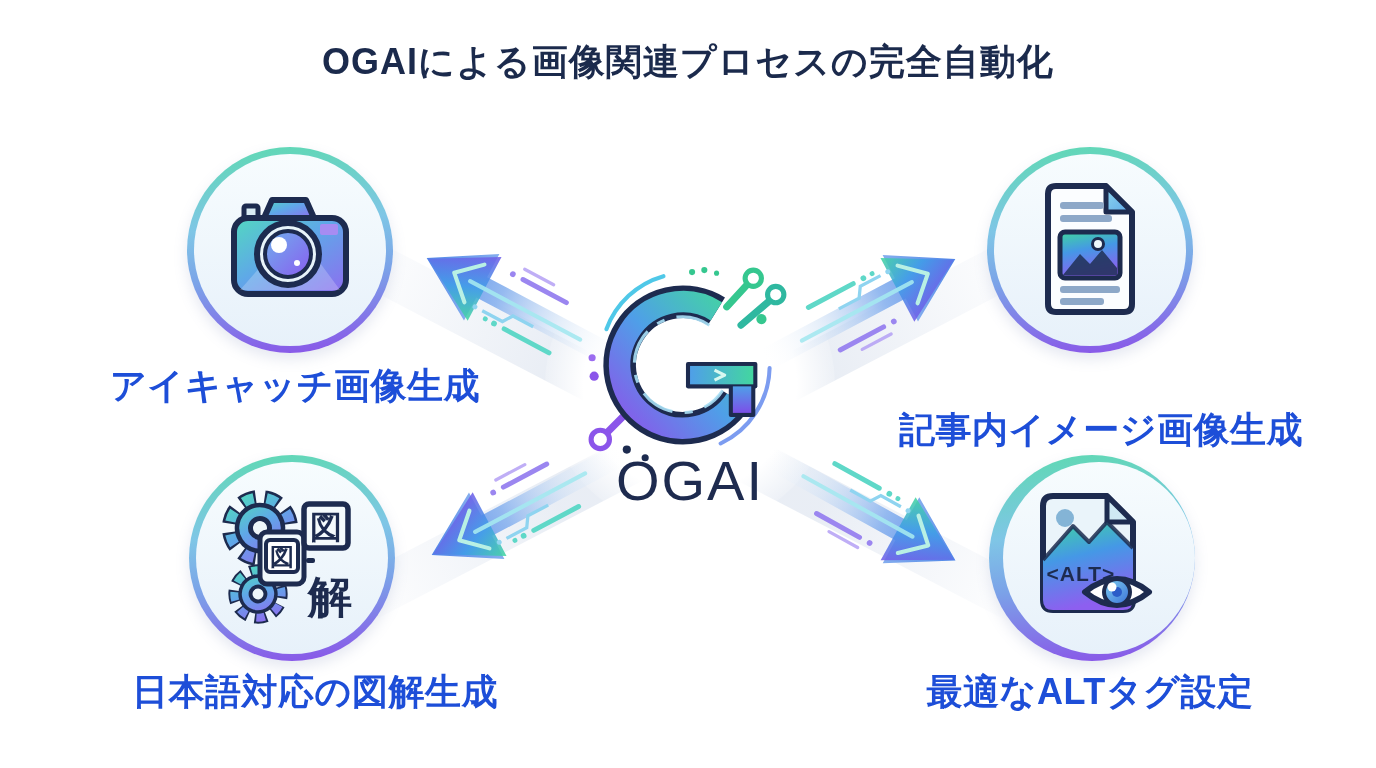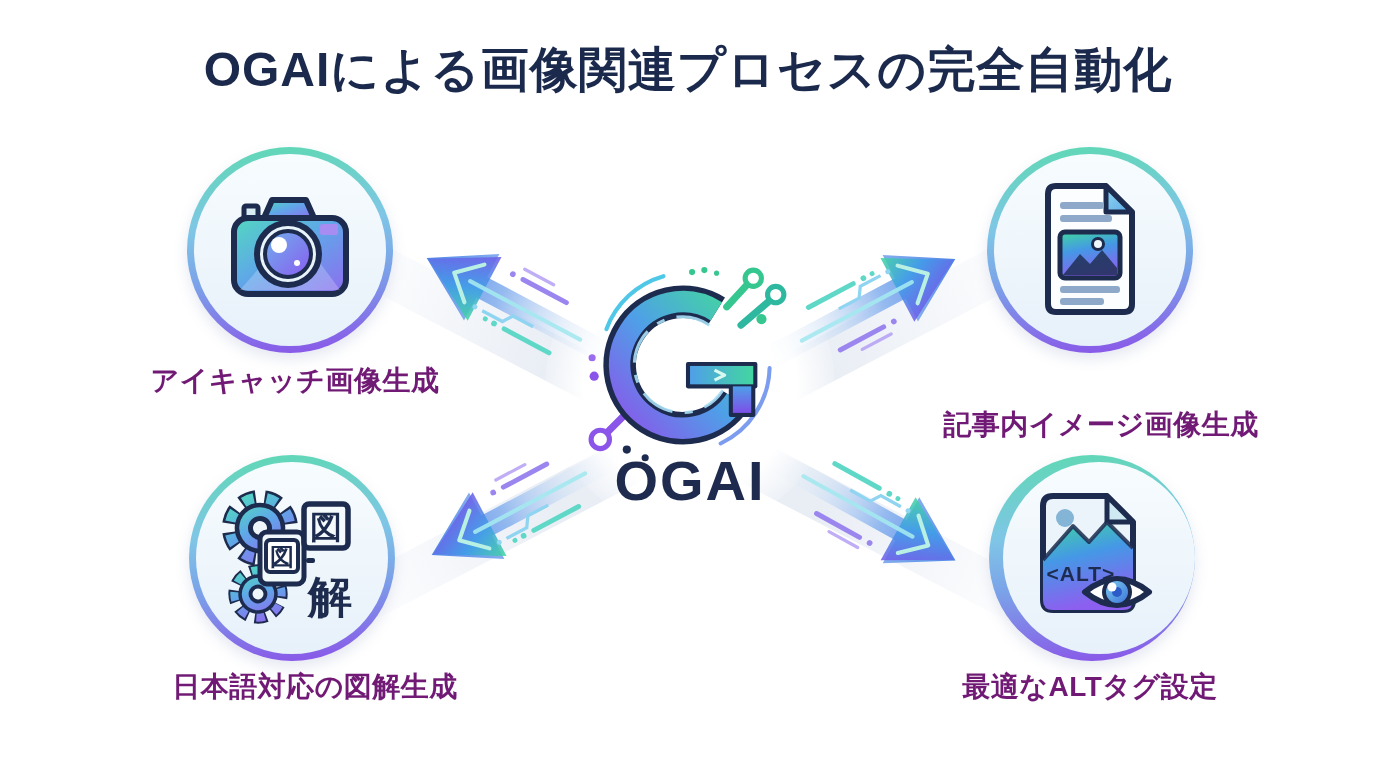--- a/index.html
+++ b/index.html
@@ -13,21 +13,21 @@
     background:linear-gradient(90deg,rgba(206,216,232,0) 0%,rgba(206,216,232,.45) 30%,rgba(216,224,238,.55) 50%,rgba(206,216,232,.45) 70%,rgba(206,216,232,0) 100%);
   }
   .beam.b1{transform:rotate(27.5deg);}
   .beam.b2{transform:rotate(-27.5deg);}
   .halo{
     position:absolute;left:545px;top:240px;width:290px;height:290px;border-radius:50%;z-index:2;
     background:radial-gradient(circle,#ffffff 52%,rgba(255,255,255,0) 75%);
   }
   .title{
     position:absolute;left:0;top:38px;width:100%;text-align:center;z-index:5;
-    font-size:48px;font-weight:800;letter-spacing:1px;color:#1b2a4c;
+    font-size:36px;font-weight:800;letter-spacing:1px;color:#1b2a4c;
   }
   .arrow{position:absolute;width:300px;height:140px;z-index:3;transform-origin:50% 50%;}
   .arrow.a-tl{left:365px;top:235px;transform:rotate(-152deg) scale(0.82);}
   .arrow.a-tr{left:717px;top:236px;transform:rotate(-28deg) scale(0.82);}
   .arrow.a-bl{left:370px;top:438px;transform:rotate(152deg) scale(0.82);}
   .arrow.a-br{left:718px;top:442px;transform:rotate(29deg) scale(0.82);}
   .feature-circle{
     position:absolute;width:206px;height:206px;border-radius:50%;z-index:4;
     background:linear-gradient(175deg,#5ed9b2 0%,#7fc6e6 38%,#7ba2e8 62%,#8a52e8 100%);
     display:flex;align-items:center;justify-content:center;
@@ -37,30 +37,30 @@
     width:192px;height:192px;border-radius:50%;
     background:linear-gradient(180deg,#f7fcfe 0%,#e7f1fa 100%);
     display:flex;align-items:center;justify-content:center;
   }
   .fc-tl{left:187px;top:147px;}
   .fc-tr{left:987px;top:147px;}
   .fc-bl{left:189px;top:455px;}
   .fc-br{left:989px;top:455px;justify-content:flex-end;}
   .feature-label{
     position:absolute;width:500px;text-align:center;z-index:5;
-    font-size:28px;font-weight:800;color:#701a75;letter-spacing:0.5px;
+    font-size:36px;font-weight:800;color:#1d4ed8;letter-spacing:0.5px;
   }
   .fl-tl{left:45px;top:362px;}
   .fl-tr{left:851px;top:362px;margin-top:44px;}
   .fl-bl{left:65px;top:668px;}
   .fl-br{left:840px;top:668px;}
   .logo-mark{position:absolute;left:586px;top:266px;width:204px;height:204px;z-index:4;}
   .logo-word{
     position:absolute;left:565px;top:448px;width:250px;text-align:center;z-index:5;
-    font-size:56px;font-weight:700;letter-spacing:2px;color:#1e2b4f;
+    font-size:56px;font-weight:400;letter-spacing:2px;color:#1e2b4f;
   }
   svg{display:block;}
 </style>
 </head>
 <body>
 
 <div id="stage">
 
   <svg width="0" height="0" style="position:absolute" aria-hidden="true">
     <defs>

